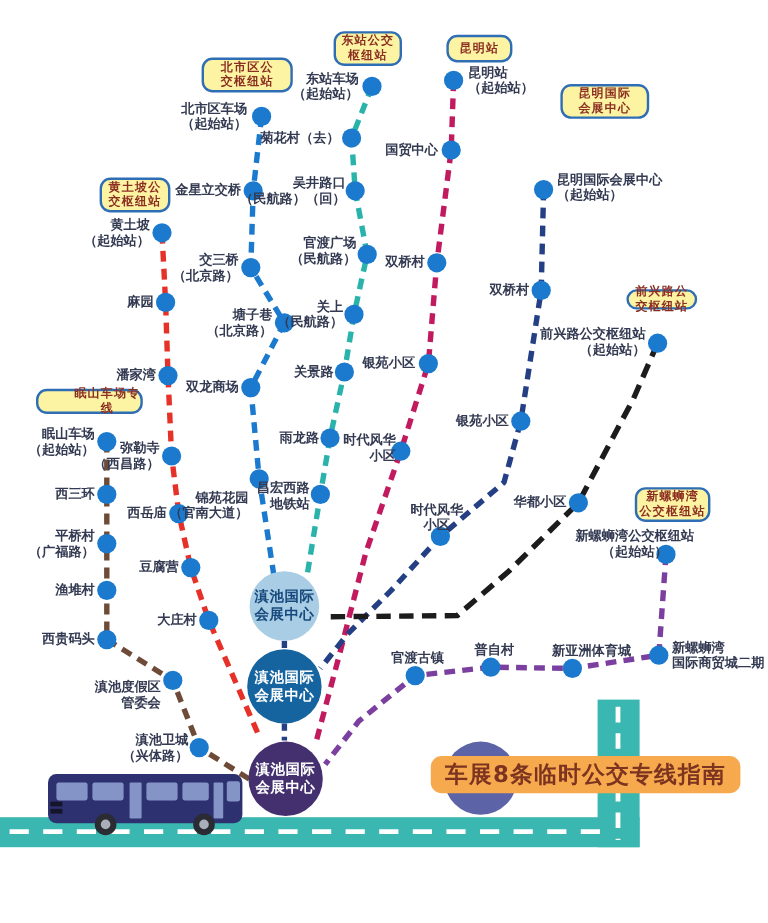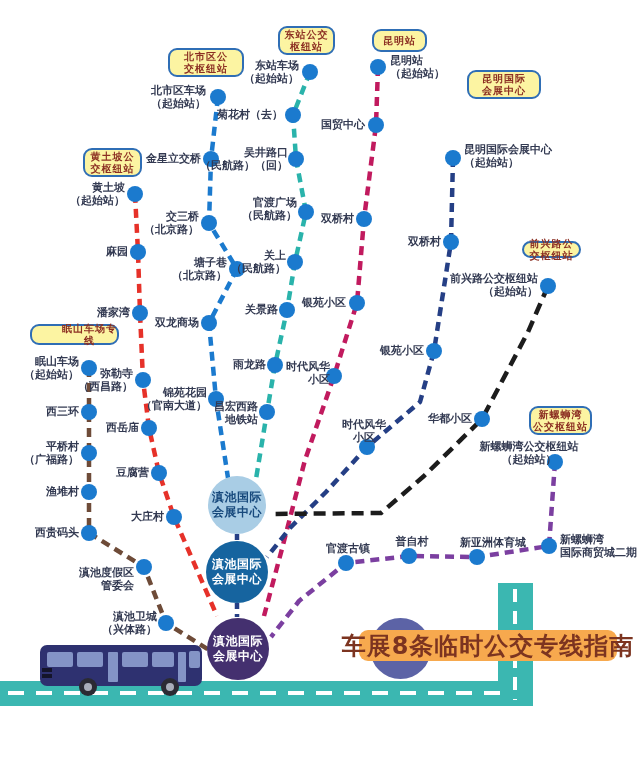--- a/index.html
+++ b/index.html
@@ -9,21 +9,21 @@
   .slabel{position:absolute;font-size:11px;line-height:13px;font-weight:600;color:#333a52;white-space:nowrap;}
   .slabel.right{text-align:right;}
   .slabel.center{text-align:center;}
   .badge{position:absolute;box-sizing:border-box;background:#fcf4a2;border:2px solid #2f6eb5;border-radius:9px;
          color:#8c2f23;font-weight:700;font-size:10px;line-height:12px;letter-spacing:1px;
          display:flex;flex-direction:column;align-items:center;justify-content:center;text-align:center;}
   .hub{position:absolute;border-radius:50%;display:flex;flex-direction:column;align-items:center;
        justify-content:center;font-weight:700;font-size:12px;line-height:15px;letter-spacing:.5px;text-align:center;}
   .roundabout{position:absolute;left:370px;top:618px;width:61px;height:61px;border-radius:50%;background:#5c63a6;}
   .banner{position:absolute;left:359px;top:630px;width:258px;height:31px;background:#f7a94e;border-radius:9px;
-          color:#7c3420;font-weight:700;font-size:24px;letter-spacing:1px;
+          color:#7c3420;font-weight:700;font-size:19px;letter-spacing:1px;
           display:flex;align-items:center;justify-content:center;white-space:nowrap;}
   .note{position:absolute;left:432px;top:104px;width:208px;font-size:8.5px;line-height:10px;color:#6a544b;}
   .note div:first-child{text-indent:17px;}
 </style>
 </head>
 <body>
 
 <div class="stage">
 
   <svg id="map-canvas" width="640" height="769" viewBox="0 0 640 769">
@@ -121,21 +121,21 @@
         <div>交三桥</div>
         <div>（北京路）</div>
       </div>
       <div class="slabel right" style="top: 256px; right: 413px;">
         <div>塘子巷</div>
         <div>（北京路）</div>
       </div>
       <div class="slabel right" style="top: 316px; right: 441px;">
         <div>双龙商场</div>
       </div>
-      <div class="slabel right" style="top: 386px; right: 433px; margin-left: 47px;">
+      <div class="slabel right" style="top: 408px; right: 433px; margin-left: 47px;">
         <div>锦苑花园</div>
         <div>（官南大道）</div>
       </div>
       <div class="slabel right" style="top: 59px; right: 341px;">
         <div>东站车场</div>
         <div>（起始站）</div>
       </div>
       <div class="slabel right" style="top: 108px; right: 357px;">
         <div>菊花村（去）</div>
       </div>

